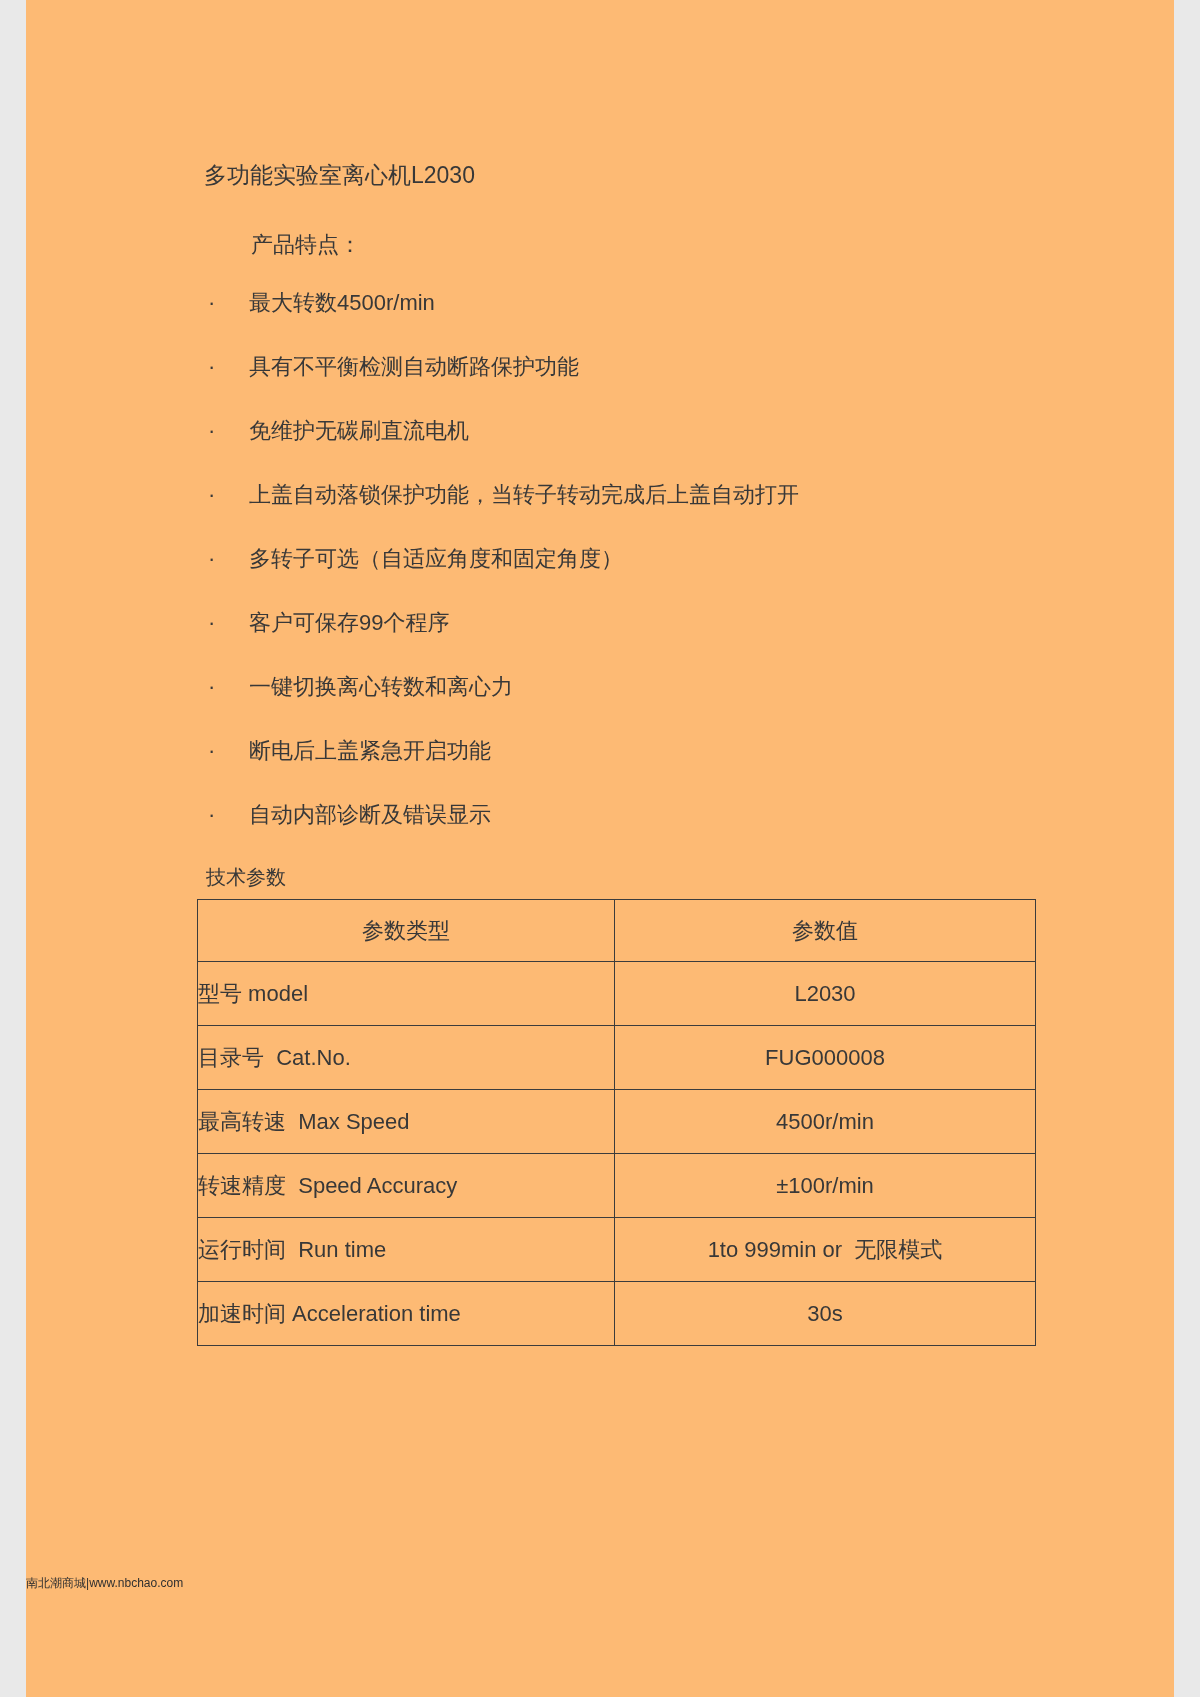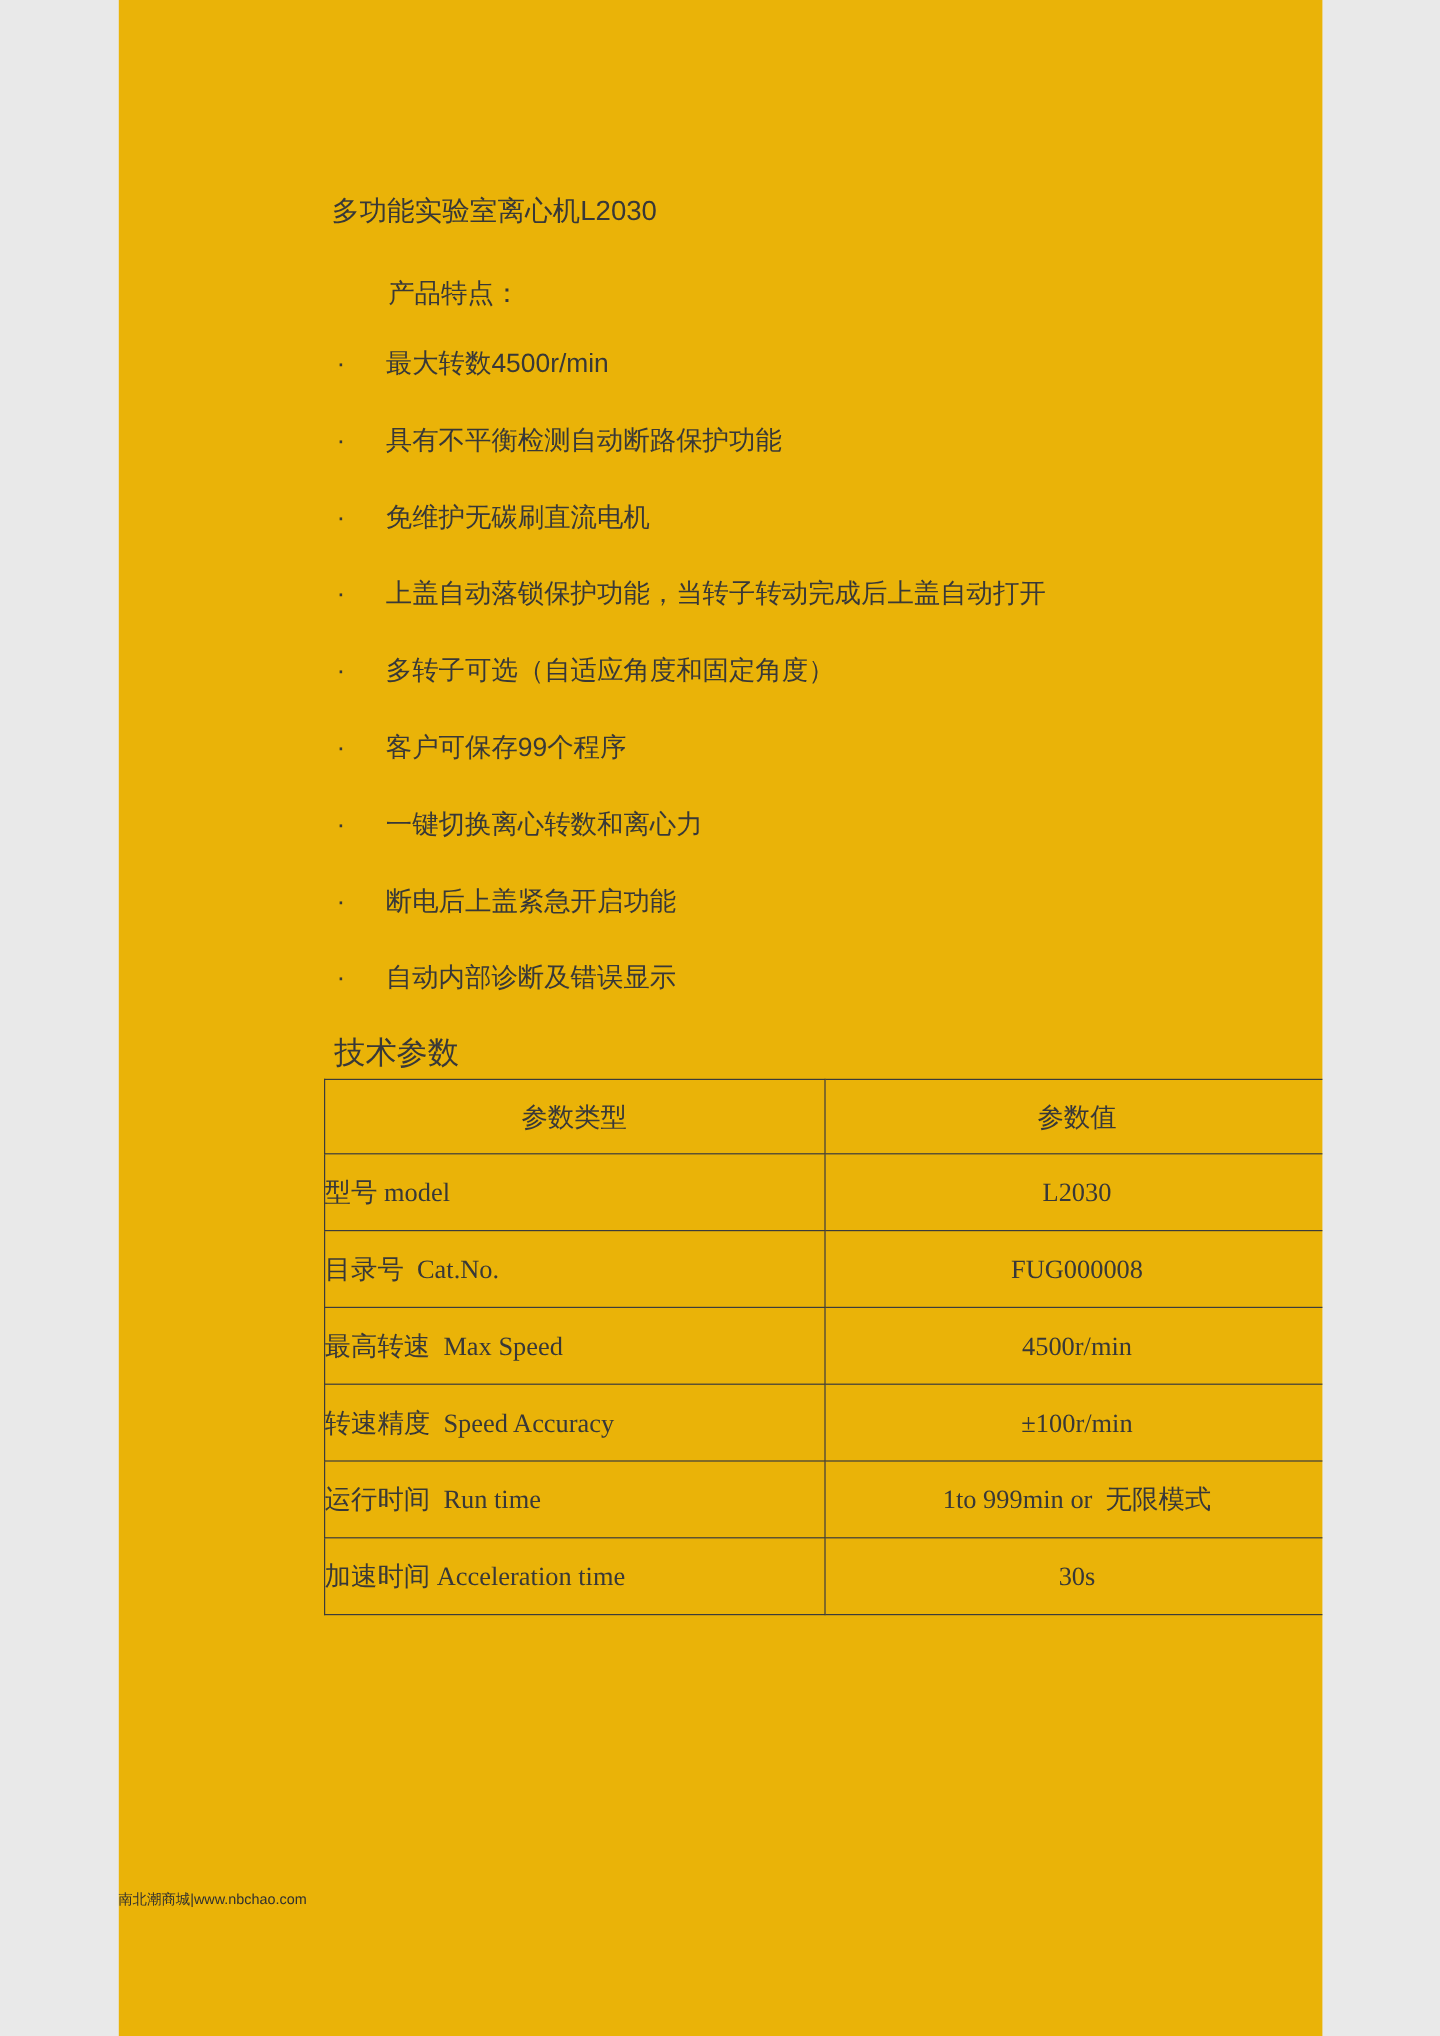--- a/index.html
+++ b/index.html
@@ -1,21 +1,21 @@
 <!DOCTYPE html>
 <html><head>
 <meta charset="utf-8">
 <style>
   html,body { margin:0; padding:0; }
   body { background:#e9e9e9; }
   .page {
     position:relative;
-    width:1003px; height:1697px;
+    width:1148px; height:1697px;
     margin:0 auto;
-    background:#eab308;
+    background:#fdba74;
     font-family:"Liberation Sans","DejaVu Sans",sans-serif;
     color:#383838;
     overflow:hidden;
   }
   .doc-title {
     position:absolute; left:178px; top:163px;
     font-size:23px; line-height:24px; white-space:pre;
   }
   .features-heading {
     position:absolute; left:178px; top:233px;
@@ -31,36 +31,36 @@
   }
   ul.features .dot {
     position:absolute; left:0; top:0;
     width:20px; font-size:22px; line-height:24px;
   }
   ul.features .ftxt {
     position:absolute; left:41px; top:0; white-space:pre;
   }
   .specs-heading {
     position:absolute; left:180px; top:865px;
-    font-size:26px; line-height:24px; white-space:pre;
+    font-size:20px; line-height:24px; white-space:pre;
   }
   table.spec-table {
     position:absolute; left:171px; top:899px;
     width:838px; border-collapse:collapse; table-layout:fixed;
   }
   table.spec-table col.c1 { width:417px; }
   table.spec-table col.c2 { width:421px; }
   table.spec-table th, table.spec-table td {
     border:1.5px solid #3c3c3c;
     font-size:22px; color:#383838;
     font-weight:normal; vertical-align:middle;
     padding:0; overflow:hidden;
   }
   table.spec-table thead tr { height:62px; }
-  table.spec-table tbody tr { height:64px;font-family:Liberation Serif, serif; }
+  table.spec-table tbody tr { height:64px; }
   table.spec-table th { text-align:center; }
   td.cell-type { text-align:left; padding-left:12px; white-space:pre; }
   td.cell-value { text-align:center; white-space:pre; }
   .footer {
     position:absolute; left:0; top:1570px; width:1200px;
     font-family:"Liberation Serif","DejaVu Serif",serif;
     font-size:12px; line-height:26px; color:#2f2f2f;
   }
   .footer .url-part { font-family:"Liberation Sans","DejaVu Sans",sans-serif; }
 </style>

